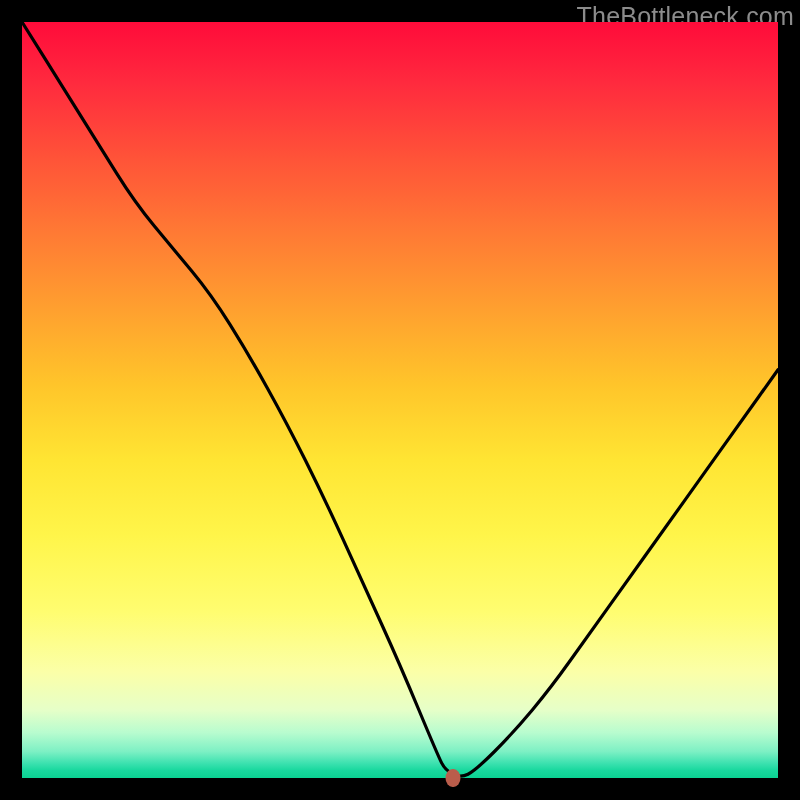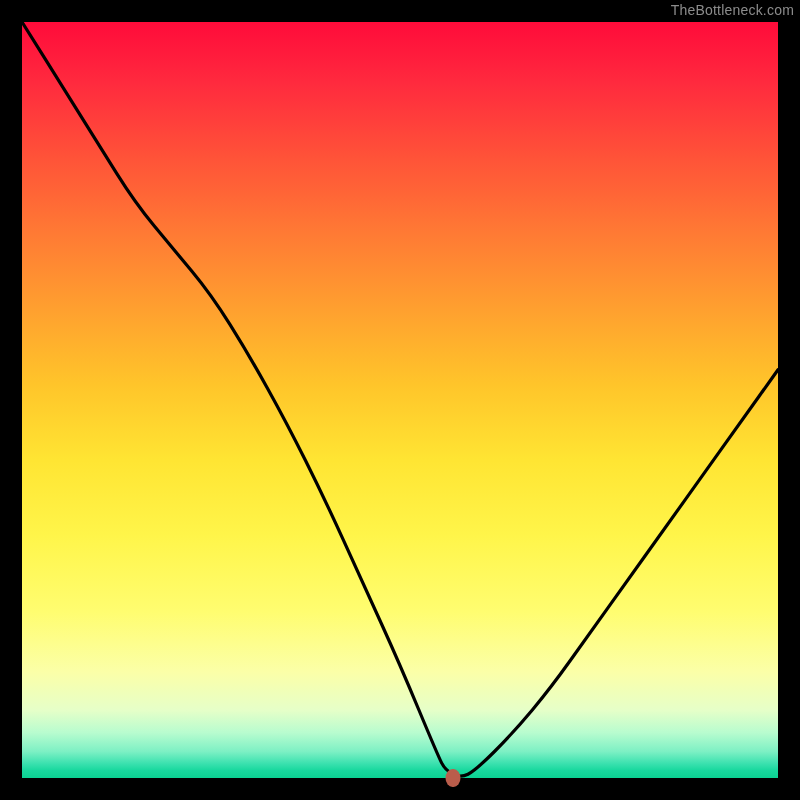--- a/index.html
+++ b/index.html
@@ -43,21 +43,21 @@
       #3ee2b0 98%,
       #18d89e 99%,
       #0bd192 100%
     );
   }
   .watermark {
     position: absolute;
     top: 2px;
     right: 6px;
     color: #8c8c8c;
-    font-size: 14px;
+    font-size: 25px;
     letter-spacing: 0.2px;
     font-weight: 400;
     user-select: none;
   }
   svg.curve {
     position: absolute;
     left: 0;
     top: 0;
     width: 756px;
     height: 756px;

